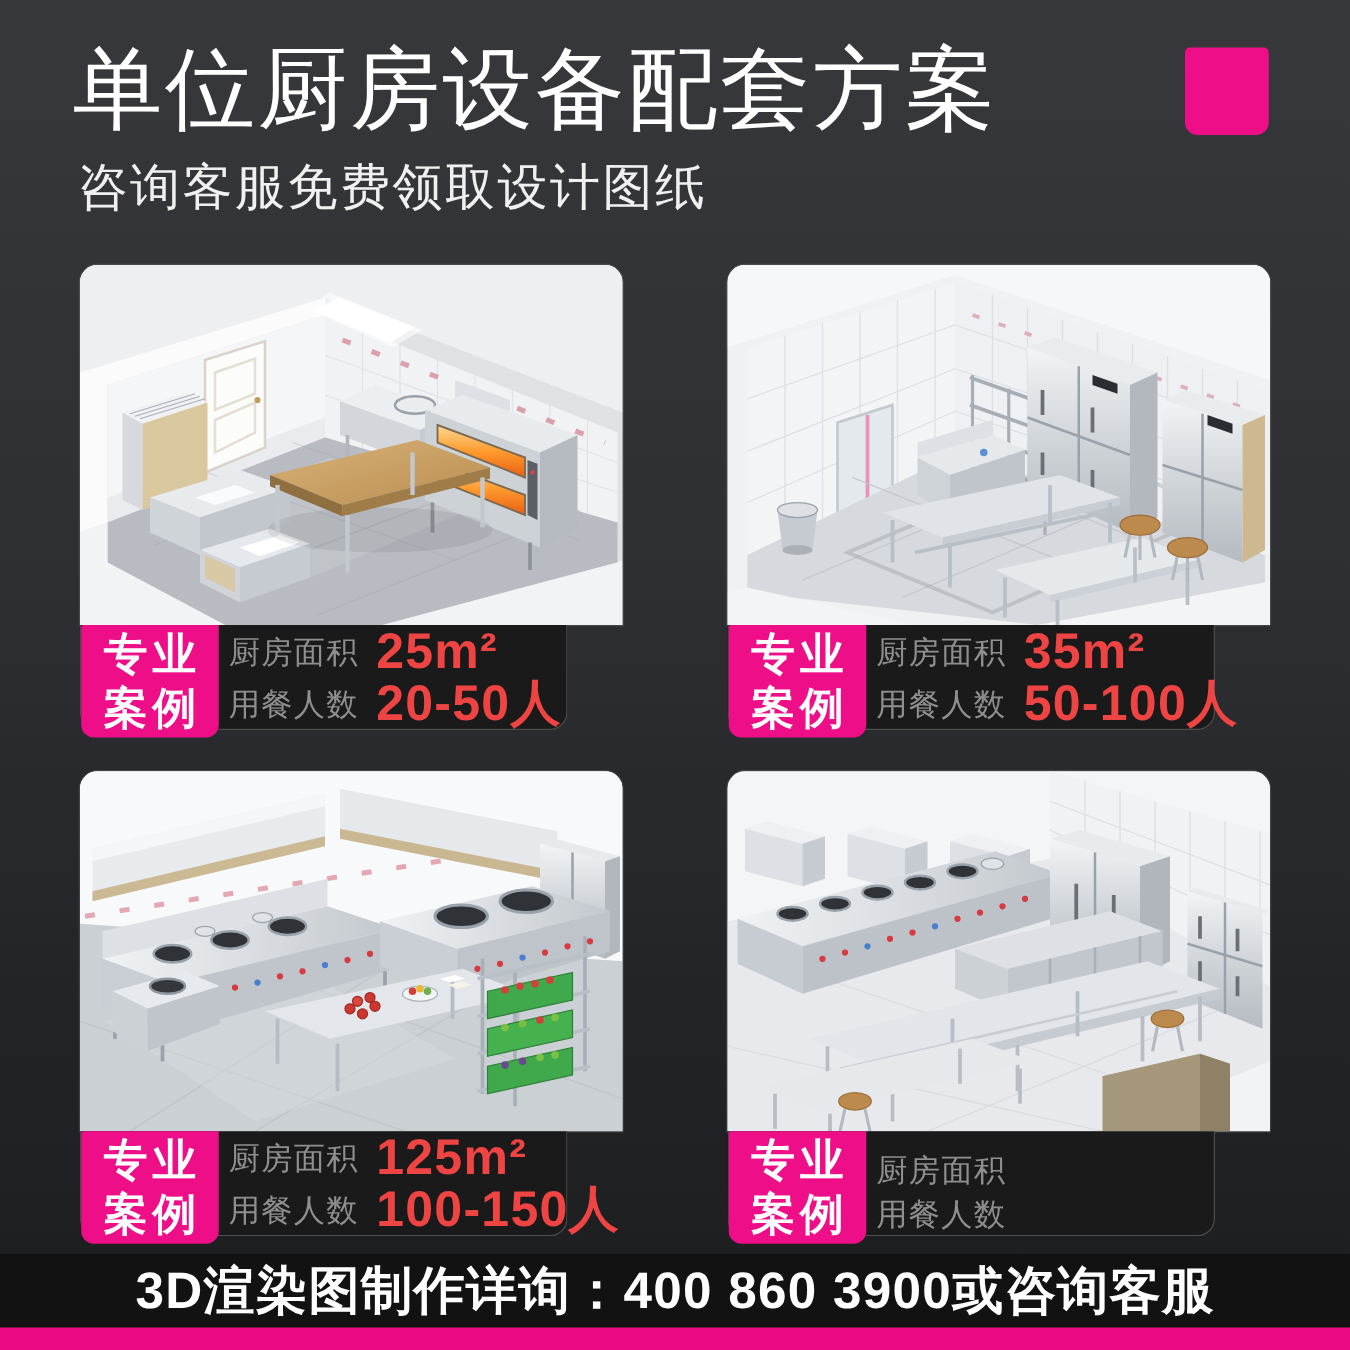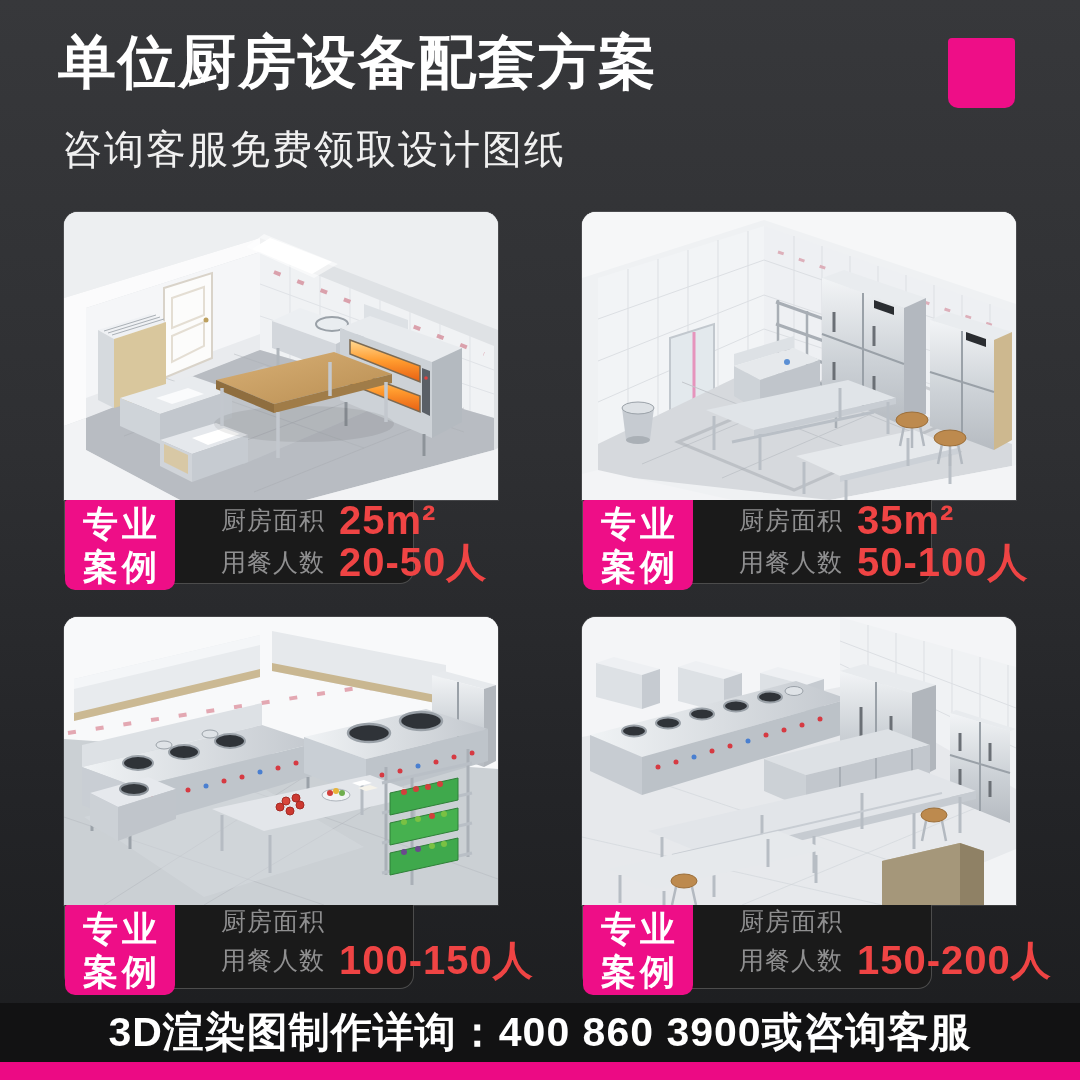--- a/index.html
+++ b/index.html
@@ -1,28 +1,28 @@
 <!DOCTYPE html>
 <html style="--accent: #EE0E87; --accent-bar: #EC0A84; --panel: #1A1A1A; --bg-top: #37383B; --bg-bottom: #1C1D1F;"><head>
 <meta charset="utf-8">
 <style>
   html,body{margin:0;padding:0;background:#0d0d0e;}
   .page{position:relative;width:1080px;height:1080px;overflow:hidden;
     font-family:"Liberation Sans",sans-serif;
     background:linear-gradient(180deg,var(--bg-top,#37383b) 0%,#2e2f32 42%,#232427 74%,var(--bg-bottom,#1c1d1f) 100%);}
-  .title{position:absolute;left:58px;top:24px;font-size:58px;font-weight:bold;color:#ffffff;letter-spacing:2px;white-space:nowrap;}
+  .title{position:absolute;left:58px;top:24px;font-size:72px;font-weight:normal;color:#ffffff;letter-spacing:2px;white-space:nowrap;}
   .accent-square{position:absolute;left:948px;top:38px;width:67px;height:70px;background:var(--accent,#ee0e87);border-radius:4px 4px 10px 10px;}
   .subtitle{position:absolute;left:62px;top:122px;font-size:40px;color:#f0f0f0;letter-spacing:2px;white-space:nowrap;}
   .grid{position:absolute;left:64px;top:212px;width:952px;display:grid;grid-template-columns:434px 434px;column-gap:84px;row-gap:33px;}
   .card{position:relative;width:434px;height:372px;}
   .shot{width:434px;height:288px;border-radius:14px 14px 0 0;overflow:hidden;box-shadow:0 0 0 1px rgba(255,255,255,.12);background:#e8eaec;}
   .shot svg{display:block;}
-  .caption{position:absolute;left:0;top:288px;width:350px;height:84px;background:var(--panel,#1a1a1a);
+  .caption{position:absolute;left:0;top:288px;width:390px;height:84px;background:var(--panel,#1a1a1a);
     border:1px solid rgba(255,255,255,.22);border-top:none;border-radius:0 0 14px 14px;box-sizing:border-box;
-    display:flex;align-items:flex-start;padding-left:38px;}
+    display:flex;align-items:flex-end;}
   .badge{position:absolute;left:0;top:0;width:110px;height:90px;background:var(--accent,#ee0e87);
     border-radius:2px 0 10px 10px;color:#fff;font-weight:bold;font-size:35px;line-height:1.24;
     display:flex;flex-direction:column;align-items:center;justify-content:center;letter-spacing:4px;text-indent:4px;z-index:2;}
   .fields{margin-left:118px;display:flex;flex-direction:column;gap:2px;}
   .frow{display:flex;align-items:center;}
   .flabel{width:104px;margin-right:14px;font-size:25px;color:#8f8f90;letter-spacing:1px;white-space:nowrap;}
   .fvalue{font-size:40px;font-weight:bold;color:#ef4444;letter-spacing:1px;white-space:nowrap;line-height:1.0;}
   .footer-band{position:absolute;left:0;top:1003px;width:1080px;height:59px;background:#121213;
     display:flex;align-items:center;justify-content:center;}
   .footer-text{font-size:41px;font-weight:bold;color:#ffffff;letter-spacing:1px;white-space:nowrap;}
@@ -357,20 +357,21 @@
         </svg>
       </div>
       <div class="caption">
         <div class="badge">
           <span>专业</span>
           <span>案例</span>
         </div>
         <div class="fields">
           <div class="frow">
             <span class="flabel">厨房面积</span>
+            <span class="fvalue">125m²</span>
           </div>
           <div class="frow">
             <span class="flabel">用餐人数</span>
             <span class="fvalue">100-150人</span>
           </div>
         </div>
       </div>
     </div>
 
     <div class="card">
@@ -465,21 +466,20 @@
         <div class="badge">
           <span>专业</span>
           <span>案例</span>
         </div>
         <div class="fields">
           <div class="frow">
             <span class="flabel">厨房面积</span>
           </div>
           <div class="frow">
             <span class="flabel">用餐人数</span>
-            <span class="fvalue">150-200人</span>
           </div>
         </div>
       </div>
     </div>
 
   </div>
 
   <div class="footer-band">
     <span class="footer-text">3D渲染图制作详询：400 860 3900或咨询客服</span>
   </div>

